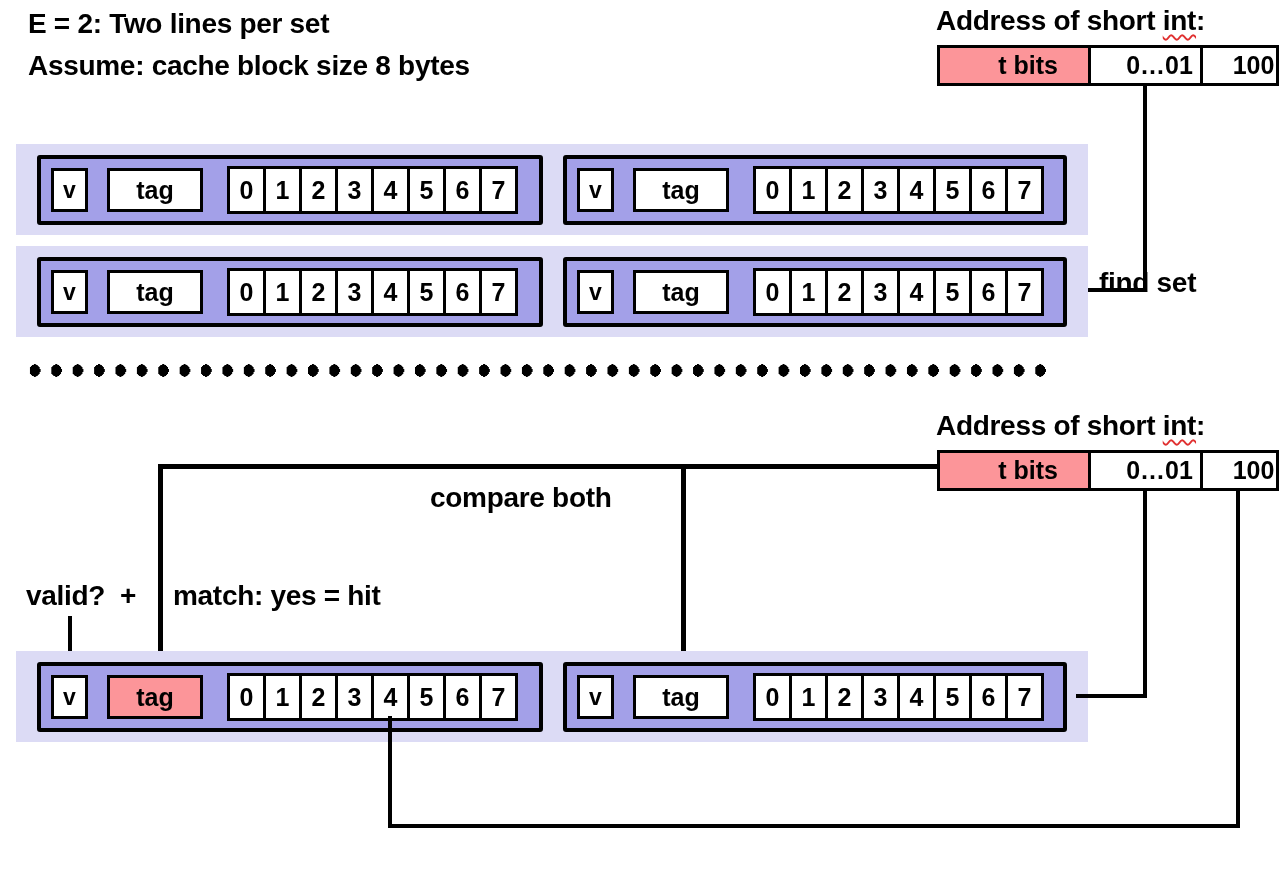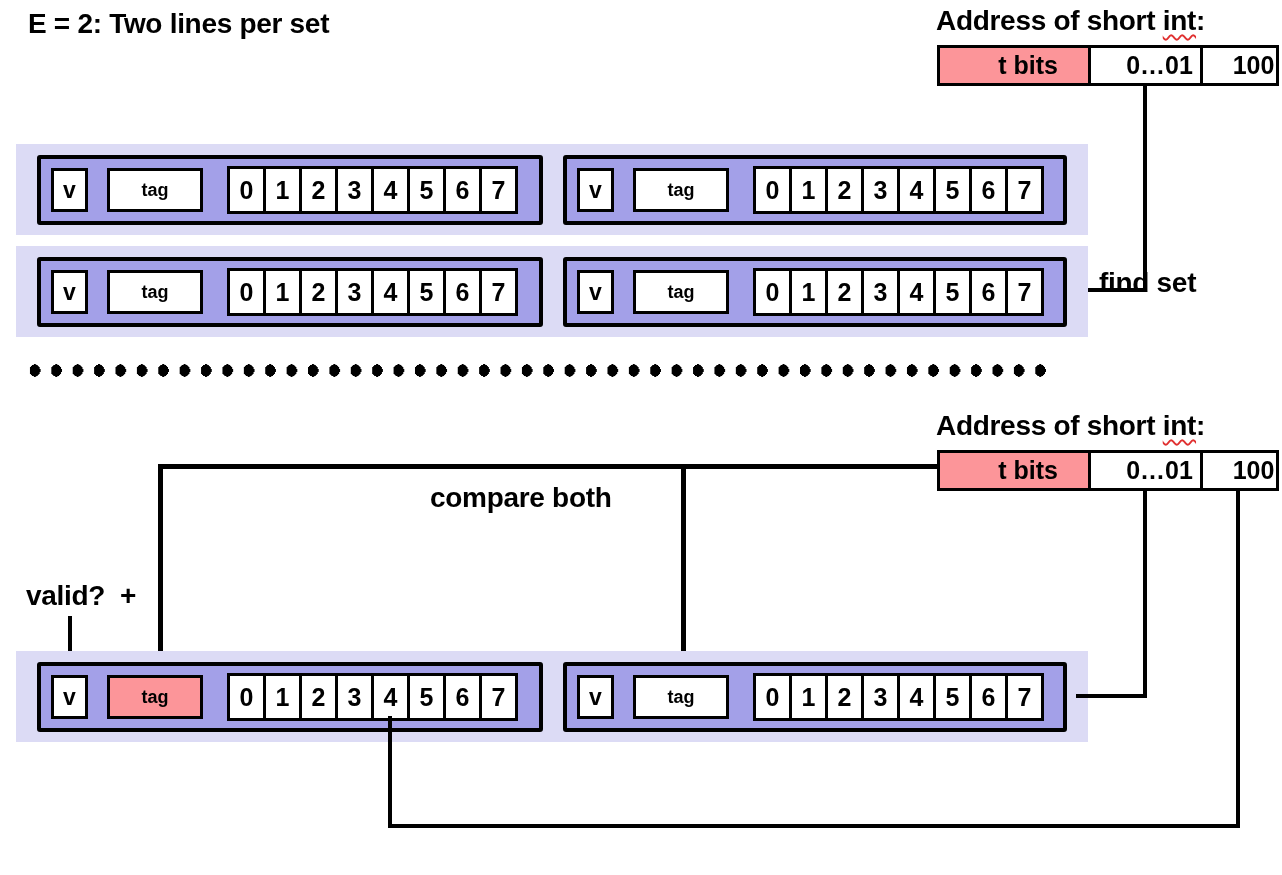--- a/index.html
+++ b/index.html
@@ -35,21 +35,21 @@
   .cline.b { left:547px; width:504px; }
   .cline.a { left:21px; }
   .vbox {
     width:37px; height:44px; background:#fff; border:3.5px solid #000;
     display:flex; align-items:center; justify-content:center;
     font-size:23px; flex:none;
   }
   .tagbox {
     width:96px; height:44px; background:#fff; border:3.5px solid #000;
     display:flex; align-items:center; justify-content:center;
-    font-size:18px; margin-left:19px; flex:none;
+    font-size:25px; margin-left:19px; flex:none;
   }
   .tagbox.hl { background:var(--pink); }
   .cells { display:flex; margin-left:24px; }
   .cell {
     width:39px; height:48px; background:#fff; border:3px solid #000;
     display:flex; align-items:center; justify-content:center;
     font-size:25px; flex:none;
   }
   .cell + .cell { margin-left:-3px; }
 
@@ -62,20 +62,21 @@
     background-image:radial-gradient(ellipse 5.4px 6.2px at 7px 7.5px, #000 98%, transparent 100%);
     background-size:21.4px 15px; background-repeat:repeat-x;
   }
 </style>
 </head>
 <body>
 
 <div class="canvas">
 
   <div class="abs h-title" style="left:28px; top:8px;">E = 2: Two lines per set</div>
+  <div class="abs h-title" style="left:28px; top:50px;">Assume: cache block size 8 bytes</div>
 
   <div class="abs h-title" style="left:936px; top:5px;">
     <span>Address of short </span><span class="squiggle">int</span><span>:</span>
   </div>
   <div class="abs addr-box" style="left:937px; top:45px; width:342px;">
     <div class="addr-seg pink" style="width:148px;">t bits</div>
     <div class="addr-seg" style="width:112px;">0…01</div>
     <div class="addr-seg" style="width:76px;">100</div>
   </div>
 
@@ -155,20 +156,21 @@
     <div class="addr-seg" style="width:112px;">0…01</div>
     <div class="addr-seg" style="width:76px;">100</div>
   </div>
 
   <div class="line" style="left:158px; top:464px; width:781px; height:5px;"></div>
   <div class="line" style="left:158px; top:464px; width:5px; height:211px;"></div>
   <div class="line" style="left:681px; top:464px; width:5px; height:211px;"></div>
   <div class="abs lbl" style="left:430px; top:482px; width:246px; text-align:left;">compare both</div>
 
   <div class="abs lbl" style="left:26px; top:580px;">valid?  +</div>
+  <div class="abs lbl" style="left:173px; top:580px;">match: yes = hit</div>
   <div class="line" style="left:68px; top:616px; width:4px; height:59px;"></div>
 
   <div class="abs set-row" style="left:16px; top:651px;">
     <div class="cline a">
       <div class="vbox">v</div>
       <div class="tagbox hl">tag</div>
       <div class="cells">
           <div class="cell">0</div>
           <div class="cell">1</div>
           <div class="cell">2</div>

